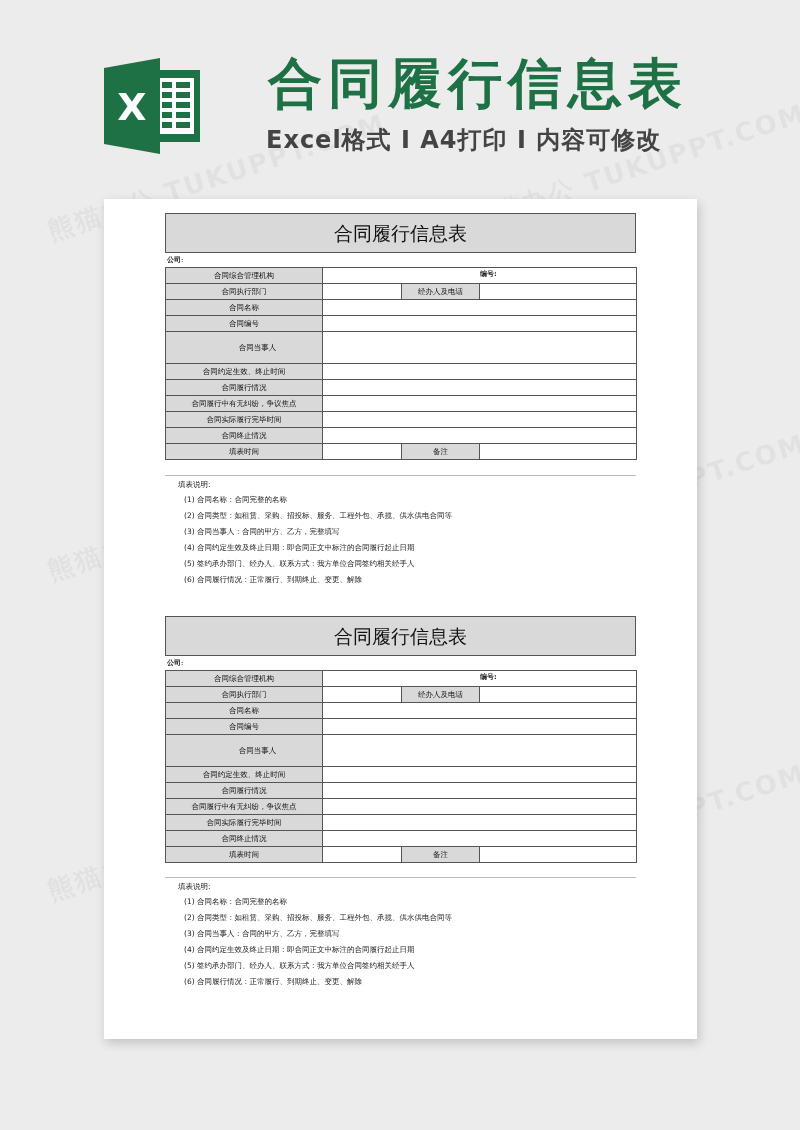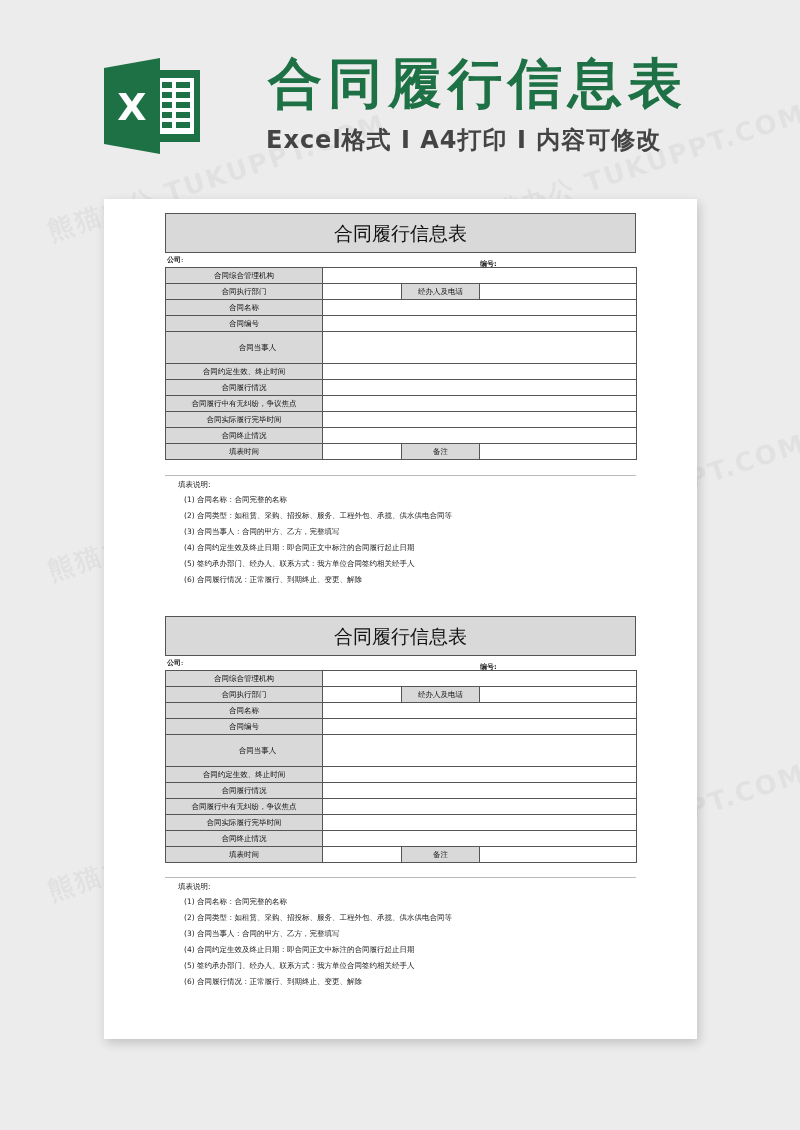--- a/index.html
+++ b/index.html
@@ -33,21 +33,21 @@
   }
   .form { position: absolute; left: 61px; width: 471px; }
   .form-title {
     height: 40px; background: #d9d9d9; border: 1px solid #555;
     text-align: center; font-size: 19px; line-height: 38px; color: #111;
   }
   .meta {
     position: relative; height: 14px; font-size: 7px; color: #222; font-weight: bold; line-height: 14px;
   }
   .meta .company { position: absolute; left: 2px; top: 0; font-family: Liberation Serif, serif; }
-  .meta .number { position: absolute; left: 315px; top: 4px; }
+  .meta .number { position: absolute; left: 315px; top: 14px; }
   table { border-collapse: collapse; width: 471px; table-layout: fixed; border-radius: 29px; }
   td {
     border: 1px solid #555; height: 16px; font-size: 7.5px; color: #111;
     text-align: center; padding: 0; line-height: 14px; white-space: nowrap; overflow: hidden;
   }
   td.label { background: #d9d9d9; }
   td.value { background: #fff; }
   tr.tall td { height: 32px; padding-left: 27px; }
   .divider { position: absolute; left: 61px; width: 471px; height: 1px; background: #bbb; }
   .notes { position: absolute; left: 74px; width: 460px; font-size: 7.5px; color: #222; }

